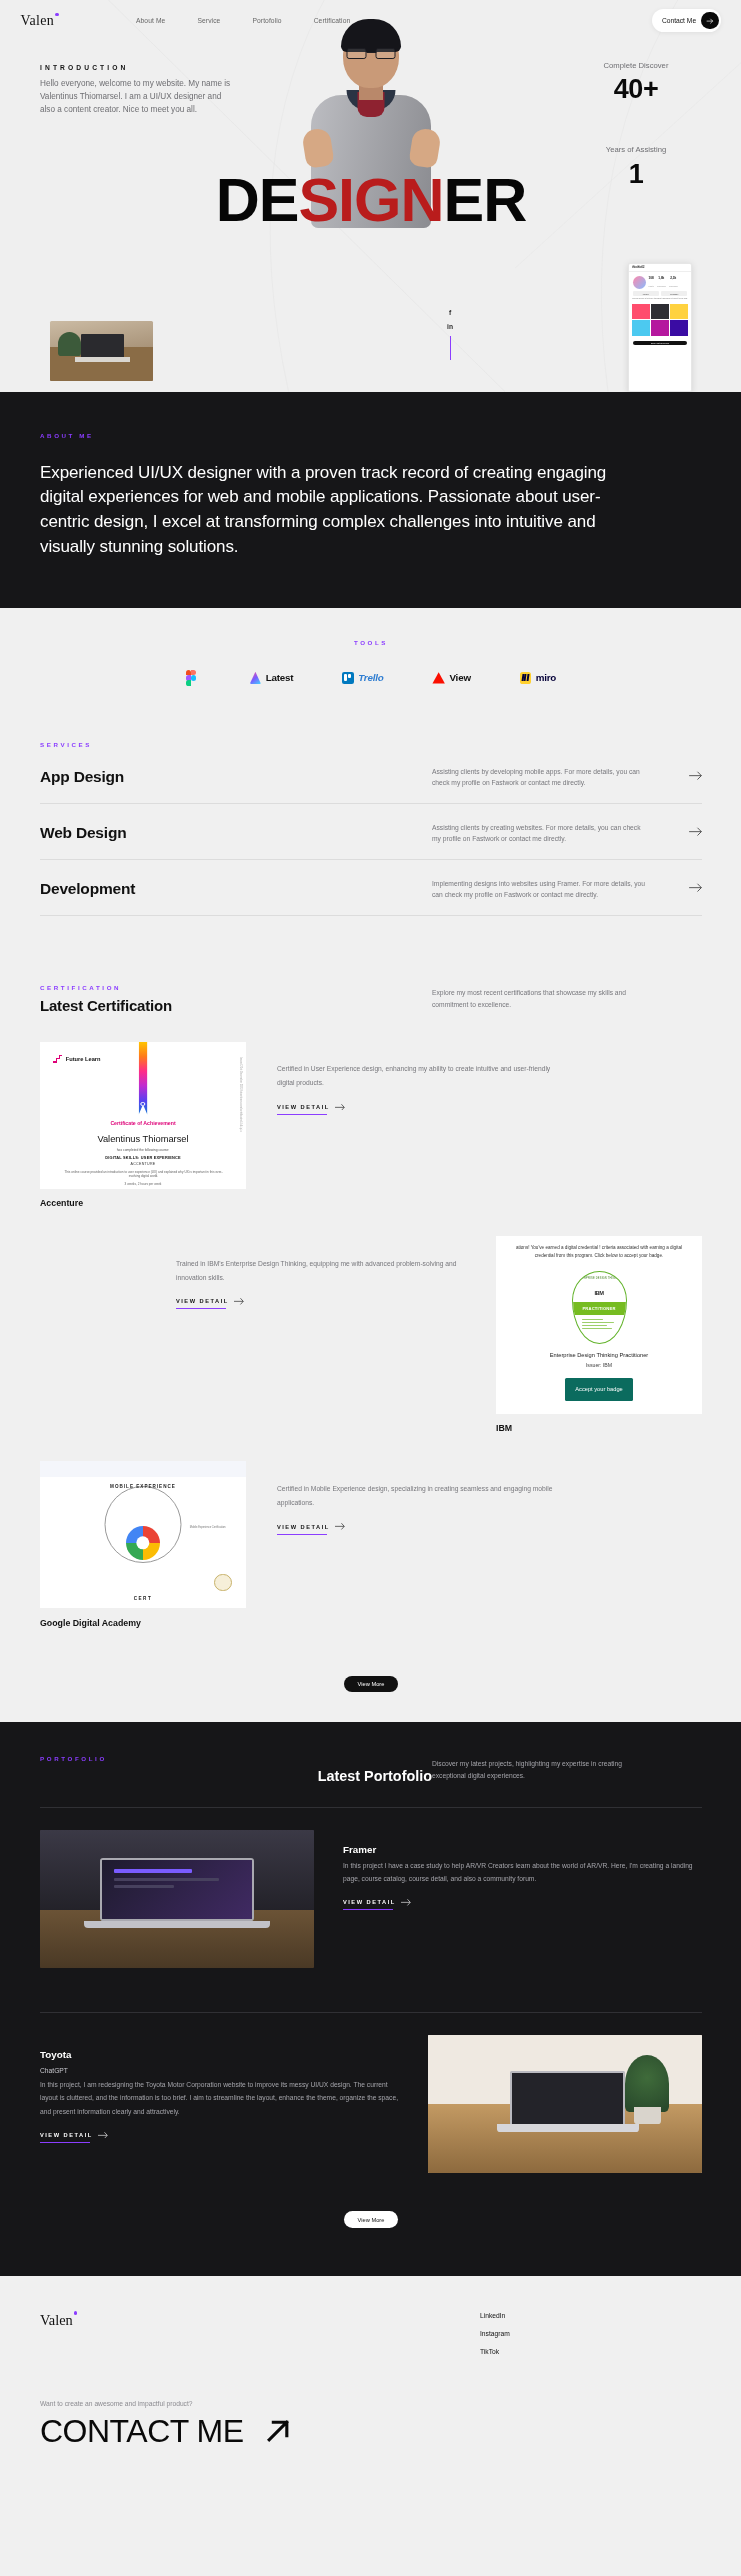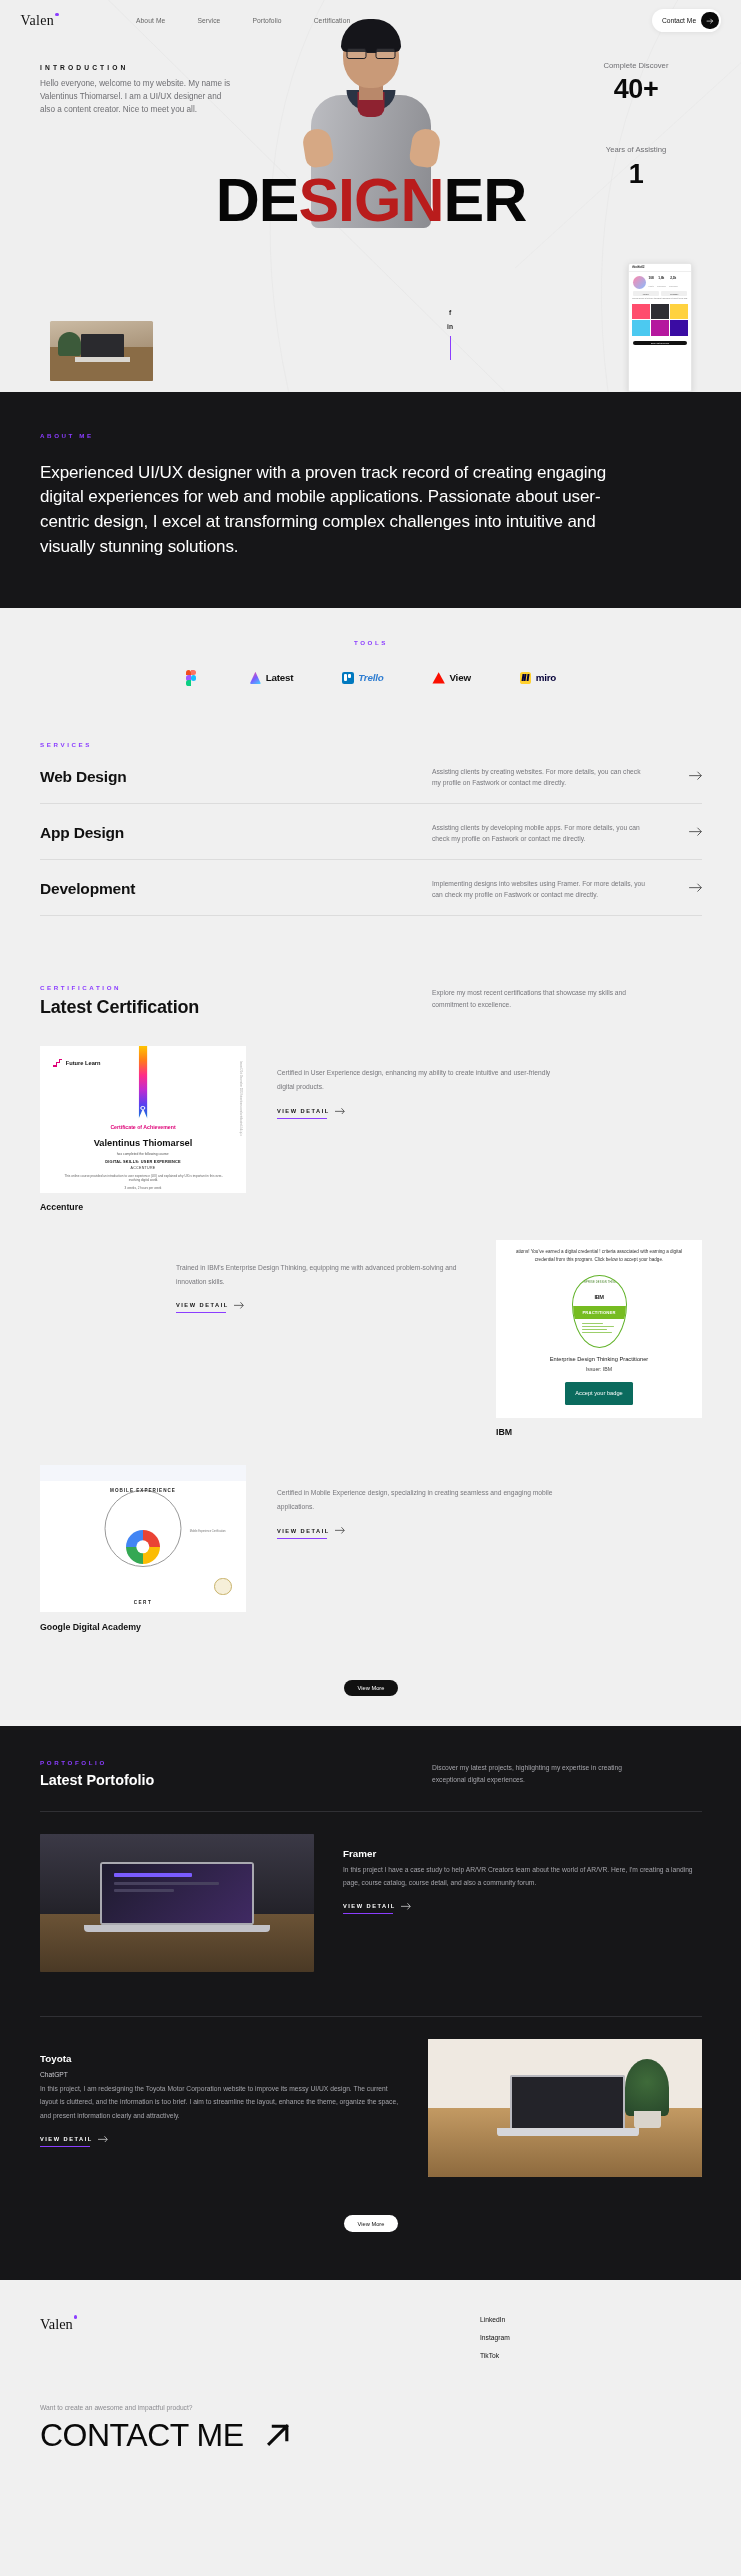--- a/index.html
+++ b/index.html
@@ -214,21 +214,21 @@
   .srv-row:first-of-type { margin-top:11.3px; }
   .srv-title { font-size:15.5px; font-weight:600; width:392px; letter-spacing:-0.2px; }
   .srv-desc { font-size:6.7px; line-height:1.65; color:#77777c; width:216px; }
   .srv-arrow { margin-left:auto; }
 
   
   .cert { background:#f0f0f0; padding:32px 40px 31px; }
   .cert .eyebrow { color:#8b3dff; letter-spacing:2.6px; font-size:6.2px; font-weight:600; }
   .cert-head { display:flex; align-items:flex-start; }
   .cert-head-left { width:392px; }
-  .cert-title { font-size:18px; font-weight:600; margin-top:5.2px; letter-spacing:-0.2px; }
+  .cert-title { font-size:15px; font-weight:600; margin-top:5.2px; letter-spacing:-0.2px; }
   .cert-head-right { width:222px; font-size:6.7px; line-height:1.9; color:#77777c; padding-top:2.1px; }
 
   .cert-item { display:flex; gap:31px; margin-top:28px; align-items:flex-start; }
   .cert-item.rev { flex-direction:row-reverse; }
   .cert-media { width:206px; flex:none; }
   .cert-info { width:289px; padding-top:20.6px; }
   .cert-info p { font-size:6.7px; line-height:2.1; color:#77777c; }
   .cert-name { font-size:8.8px; font-weight:600; margin-top:9.3px; }
 
   .view-detail {
@@ -252,21 +252,21 @@
   .fl-steps i:nth-child(4){left:5.2px;top:0px;width:1.3px;height:4.1px}
   .fl-steps i:nth-child(5){left:5.2px;top:0px;width:3.6px;height:1.3px}
   .fl-name { font-size:5.7px; line-height:1.15; font-weight:700; color:#111; }
   .fl-ribbon {
     position:absolute; left:50%; transform:translateX(-50%); top:0; width:8.8px; height:73px;
     background:linear-gradient(180deg,#ffc400,#ff7a1a,#ff2d87,#c02bd0,#5b3ff0,#1178d4);
     clip-path:polygon(0 0,100% 0,100% 100%,50% 86%,0 100%);
   }
   .fl-ribbon-badge { position:absolute; left:50%; transform:translateX(-50%); top:60px; width:4.6px; height:4.6px; border:0.6px solid #fff; border-radius:50%; }
   .fl-coa { position:absolute; left:0; width:100%; top:78px; text-align:center; font-size:5.2px; font-weight:700; color:#de0077; }
-  .fl-person { position:absolute; left:0; width:100%; top:92px; text-align:center; font-size:9.3px; font-weight:700; color:#111; }
+  .fl-person { position:absolute; left:0; width:100%; top:92px; text-align:center; font-size:9.3px; font-weight:400; color:#111; }
   .fl-sub { position:absolute; left:0; width:100%; top:106px; text-align:center; font-size:3.3px; color:#555; }
   .fl-course { position:absolute; left:0; width:100%; top:113px; text-align:center; font-size:3.9px; font-weight:700; color:#111; letter-spacing:0.2px; }
   .fl-org { position:absolute; left:0; width:100%; top:120px; text-align:center; font-size:3.6px; color:#333; letter-spacing:0.3px; }
   .fl-desc { position:absolute; left:23px; width:161px; top:128px; text-align:center; font-size:3.1px; line-height:1.5; color:#666; }
   .fl-hours { position:absolute; left:0; width:100%; top:140px; text-align:center; font-size:3.1px; color:#666; }
   .fl-side { position:absolute; right:4.1px; top:15.5px; font-size:2.6px; color:#aaa; writing-mode:vertical-rl; }
 
   
   .ibm-card {
     width:206px; background:#fff; padding:8.2px 11.3px 13.4px; text-align:center; position:relative;
@@ -308,21 +308,21 @@
     display:inline-flex; align-items:center; justify-content:center;
     background:#111; color:#fff; font-size:5.7px; border-radius:10.3px;
     padding:5.2px 13.4px; cursor:pointer;
   }
 
   
   .port { background:#161618; color:#fff; padding:33px 40px 18.5px; }
   .port .eyebrow { color:#8b3dff; letter-spacing:2.6px; font-size:6.2px; font-weight:600; }
   .port-head { display:flex; align-items:flex-start; }
   .port-head-left { width:392px; }
-  .port-title { font-size:14.4px; font-weight:600; margin-top:5.2px; }
+  .port-title { font-size:14.4px; font-weight:600; margin-top:5.2px;text-align:right; }
   .port-head-right { width:222px; font-size:6.7px; line-height:1.9; color:#a5a5ab; padding-top:2.1px; }
   .port-div { height:0.5px; background:#303034; margin-top:23px; }
 
   .proj { display:flex; gap:29px; align-items:flex-start; padding:23px 0 20.6px; }
   .proj.rev { flex-direction:row-reverse; }
   .proj-media { width:274px; height:138px; flex:none; position:relative; overflow:hidden; border-radius:1px; }
   .proj-info { flex:1; padding-top:13.4px; }
   .proj-name { font-size:9.8px; font-weight:700; }
   .proj-sub { font-size:6.7px; color:#c9c9cf; margin-top:7.2px; }
   .proj-desc { font-size:6.7px; line-height:2; color:#a5a5ab; margin-top:4.1px; }
@@ -526,32 +526,32 @@
           </span>
         <span class="nm">miro</span>
       </div>
     </div>
   </section>
 
   <section class="services">
     <div class="eyebrow">SERVICES</div>
 
     <div class="srv-row">
-      <div class="srv-title">Web Design</div>
-      <div class="srv-desc">Assisting clients by creating websites. For more details, you can check my profile on Fastwork or contact me directly.</div>
+      <div class="srv-title">App Design</div>
+      <div class="srv-desc">Assisting clients by developing mobile apps. For more details, you can check my profile on Fastwork or contact me directly.</div>
       <span class="srv-arrow">
         <svg width="13.4" height="9.3" viewBox="0 0 26 18" fill="none">
             <path d="M1 9h22M17 2l7 7-7 7" stroke="#111" stroke-width="1.3" stroke-linecap="round" stroke-linejoin="round"></path>
           </svg>
       </span>
     </div>
 
     <div class="srv-row">
-      <div class="srv-title">App Design</div>
-      <div class="srv-desc">Assisting clients by developing mobile apps. For more details, you can check my profile on Fastwork or contact me directly.</div>
+      <div class="srv-title">Web Design</div>
+      <div class="srv-desc">Assisting clients by creating websites. For more details, you can check my profile on Fastwork or contact me directly.</div>
       <span class="srv-arrow">
         <svg width="13.4" height="9.3" viewBox="0 0 26 18" fill="none">
             <path d="M1 9h22M17 2l7 7-7 7" stroke="#111" stroke-width="1.3" stroke-linecap="round" stroke-linejoin="round"></path>
           </svg>
       </span>
     </div>
 
     <div class="srv-row">
       <div class="srv-title">Development</div>
       <div class="srv-desc">Implementing designs into websites using Framer. For more details, you can check my profile on Fastwork or contact me directly.</div>

